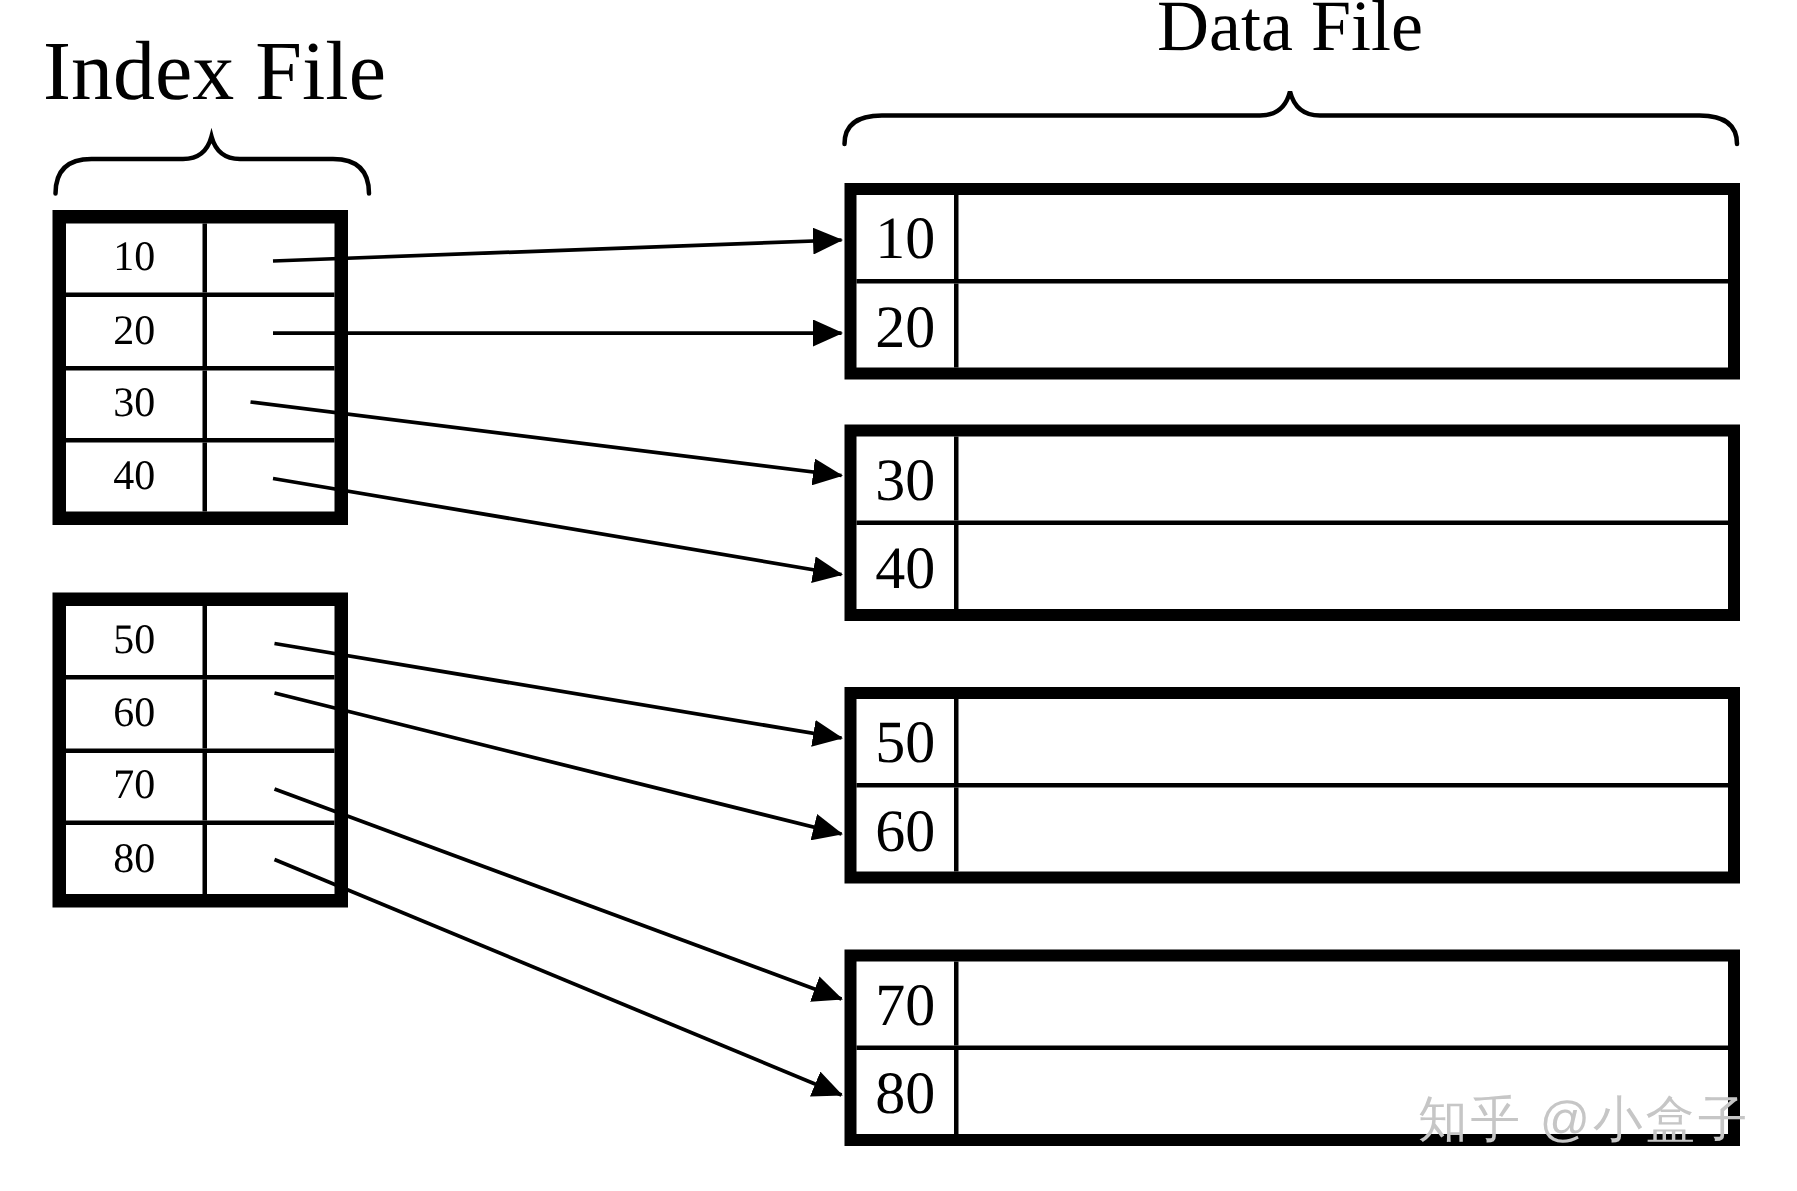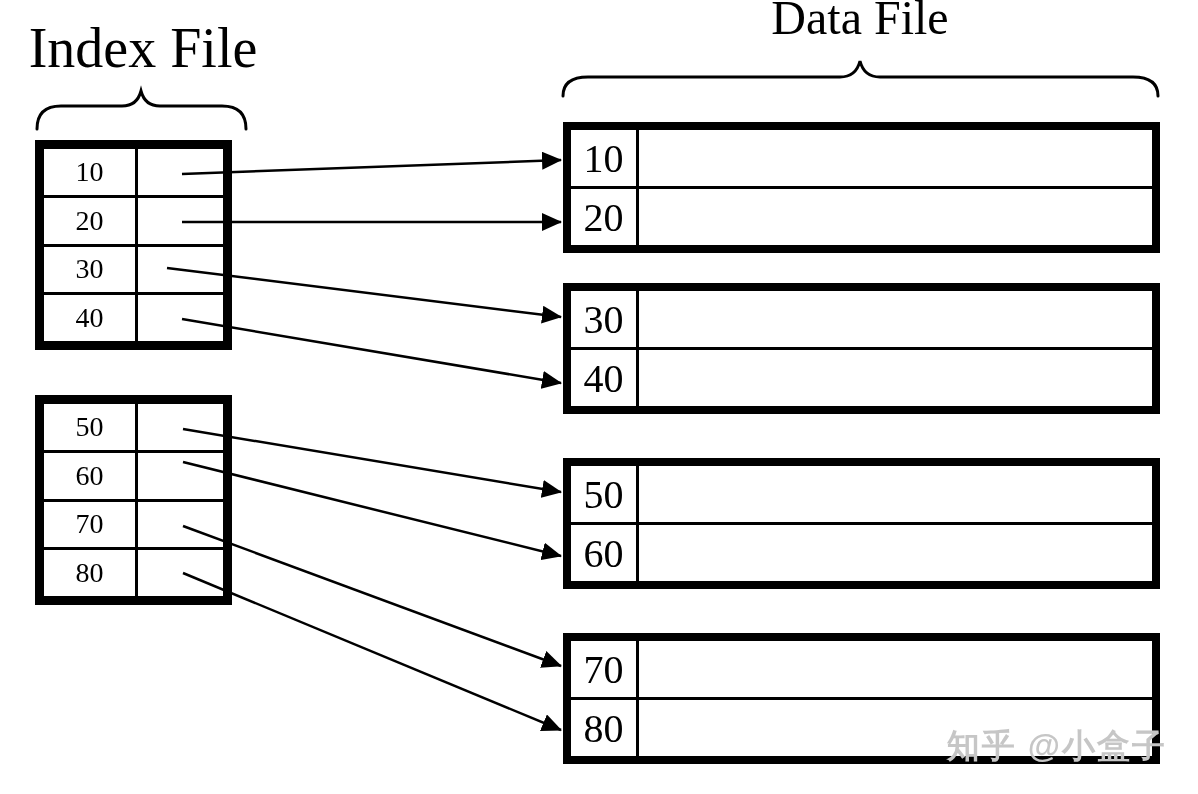--- a/index.html
+++ b/index.html
@@ -95,21 +95,20 @@
   .watermark {
     position: absolute;
     right: 31px;
     top: 724px;
     font-size: 33px;
     color: #c6c6c6;
     font-family: "Liberation Sans", sans-serif;
     letter-spacing: 2px;
     z-index: 5;
     white-space: nowrap;
-    font-weight: bold;
   }
 </style>
 </head>
 <body>
 
 <div class="canvas">
 
   <div class="section-title index-title">Index File</div>
   <div class="section-title data-title">Data File</div>
 

